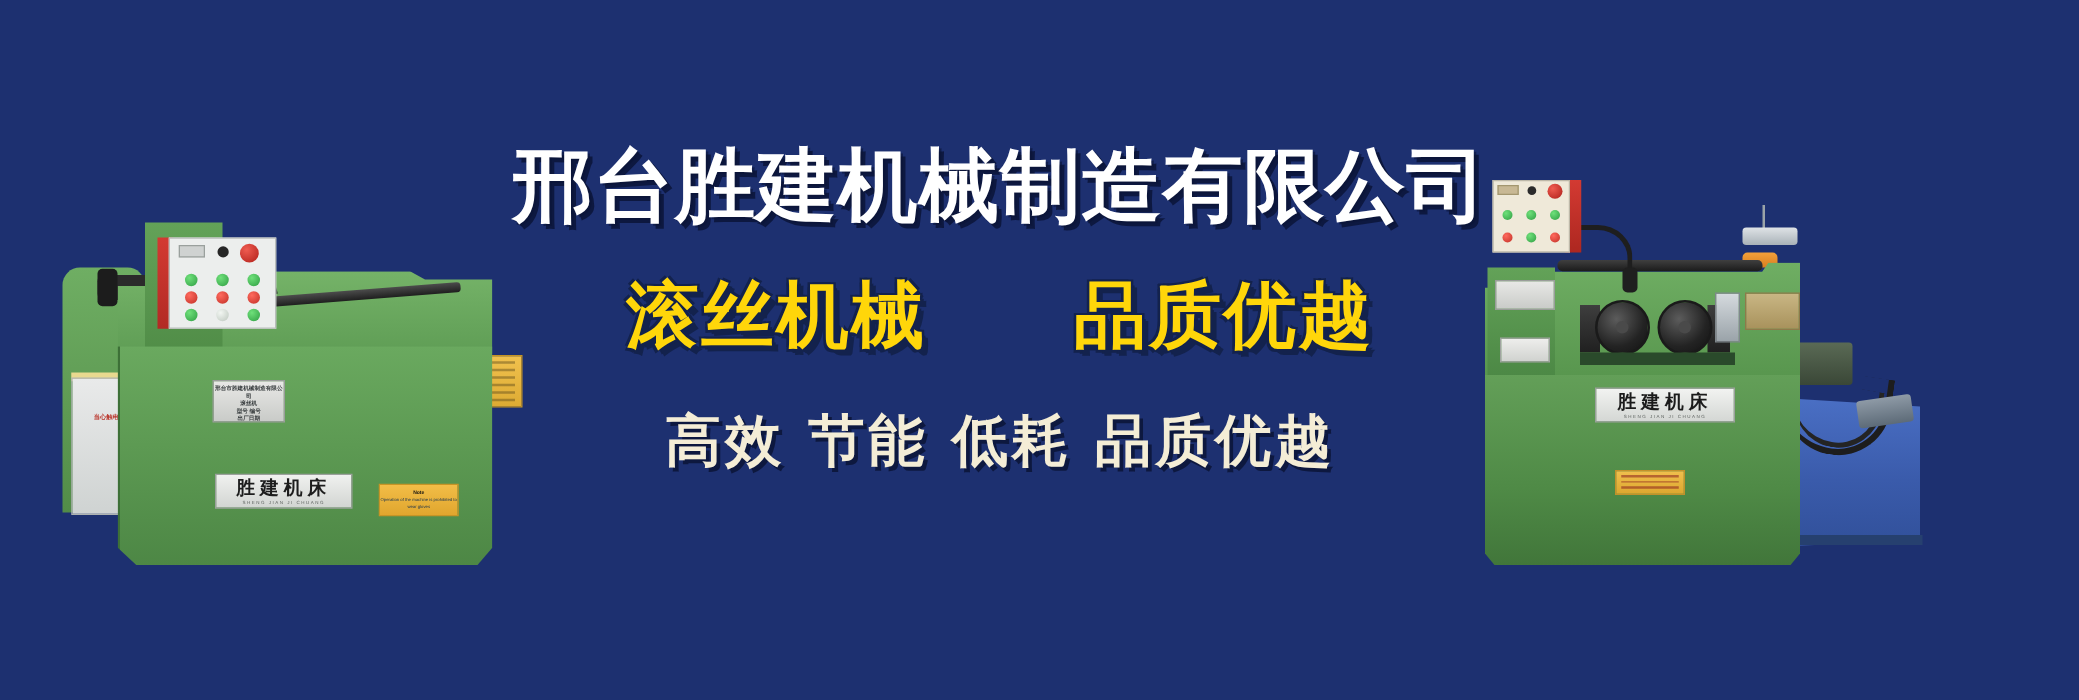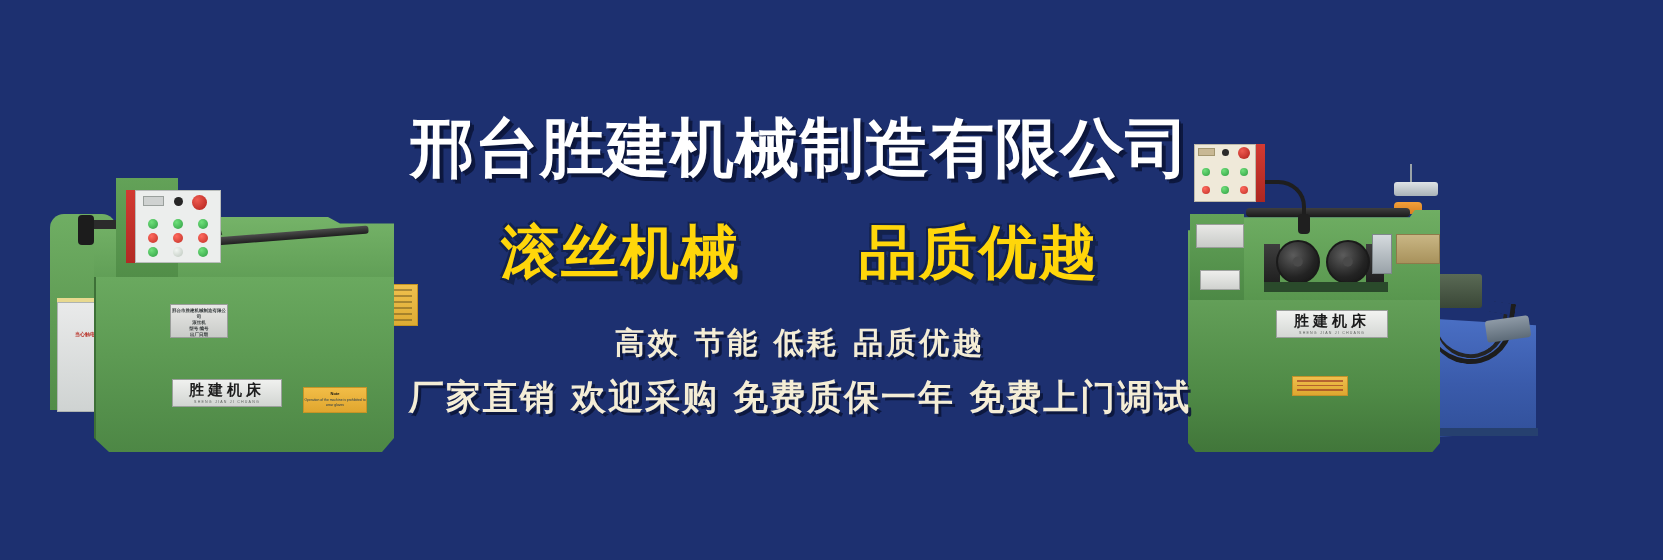--- a/index.html
+++ b/index.html
@@ -58,21 +58,21 @@
   .subline{
     position:absolute;
     left:50%;
     transform:translateX(-50%);
     white-space:nowrap;
     color:#f4edd6;
     font-weight:bold;
     font-family:"DejaVu Sans","Liberation Sans",sans-serif;
     text-shadow:3px 3px 0 rgba(12,22,58,.9);
   }
-  .subline-1{ top:323px; font-size:30px; letter-spacing:3px; }
+  .subline-1{ top:323px; font-size:45px; letter-spacing:3px; }
   .subline-2{ top:374px; font-size:35px; letter-spacing:2px; }
 
   
   .machine{ position:absolute; z-index:10; }
 
   
   .m-left{ left:22px; top:92px; width:402px; height:378px; }
 
   
   .ml-body{
@@ -409,21 +409,20 @@
 
   <div class="text-block">
     <div class="company-name">邢台胜建机械制造有限公司</div>
 
     <div class="headline">
       <span>滚丝机械</span>
       <span>品质优越</span>
     </div>
 
     <div class="subline subline-1">高效  节能  低耗  品质优越</div>
-    <div class="subline subline-2">厂家直销  欢迎采购  免费质保一年  免费上门调试</div>
   </div>
 
   <div class="machine m-right">
 
     <div class="mr-hyd"></div>
     <div class="mr-hydbase"></div>
     <div class="mr-motor"></div>
     <div class="mr-hose"></div>
     <div class="mr-hose2"></div>
     <div class="mr-clamp"></div>

